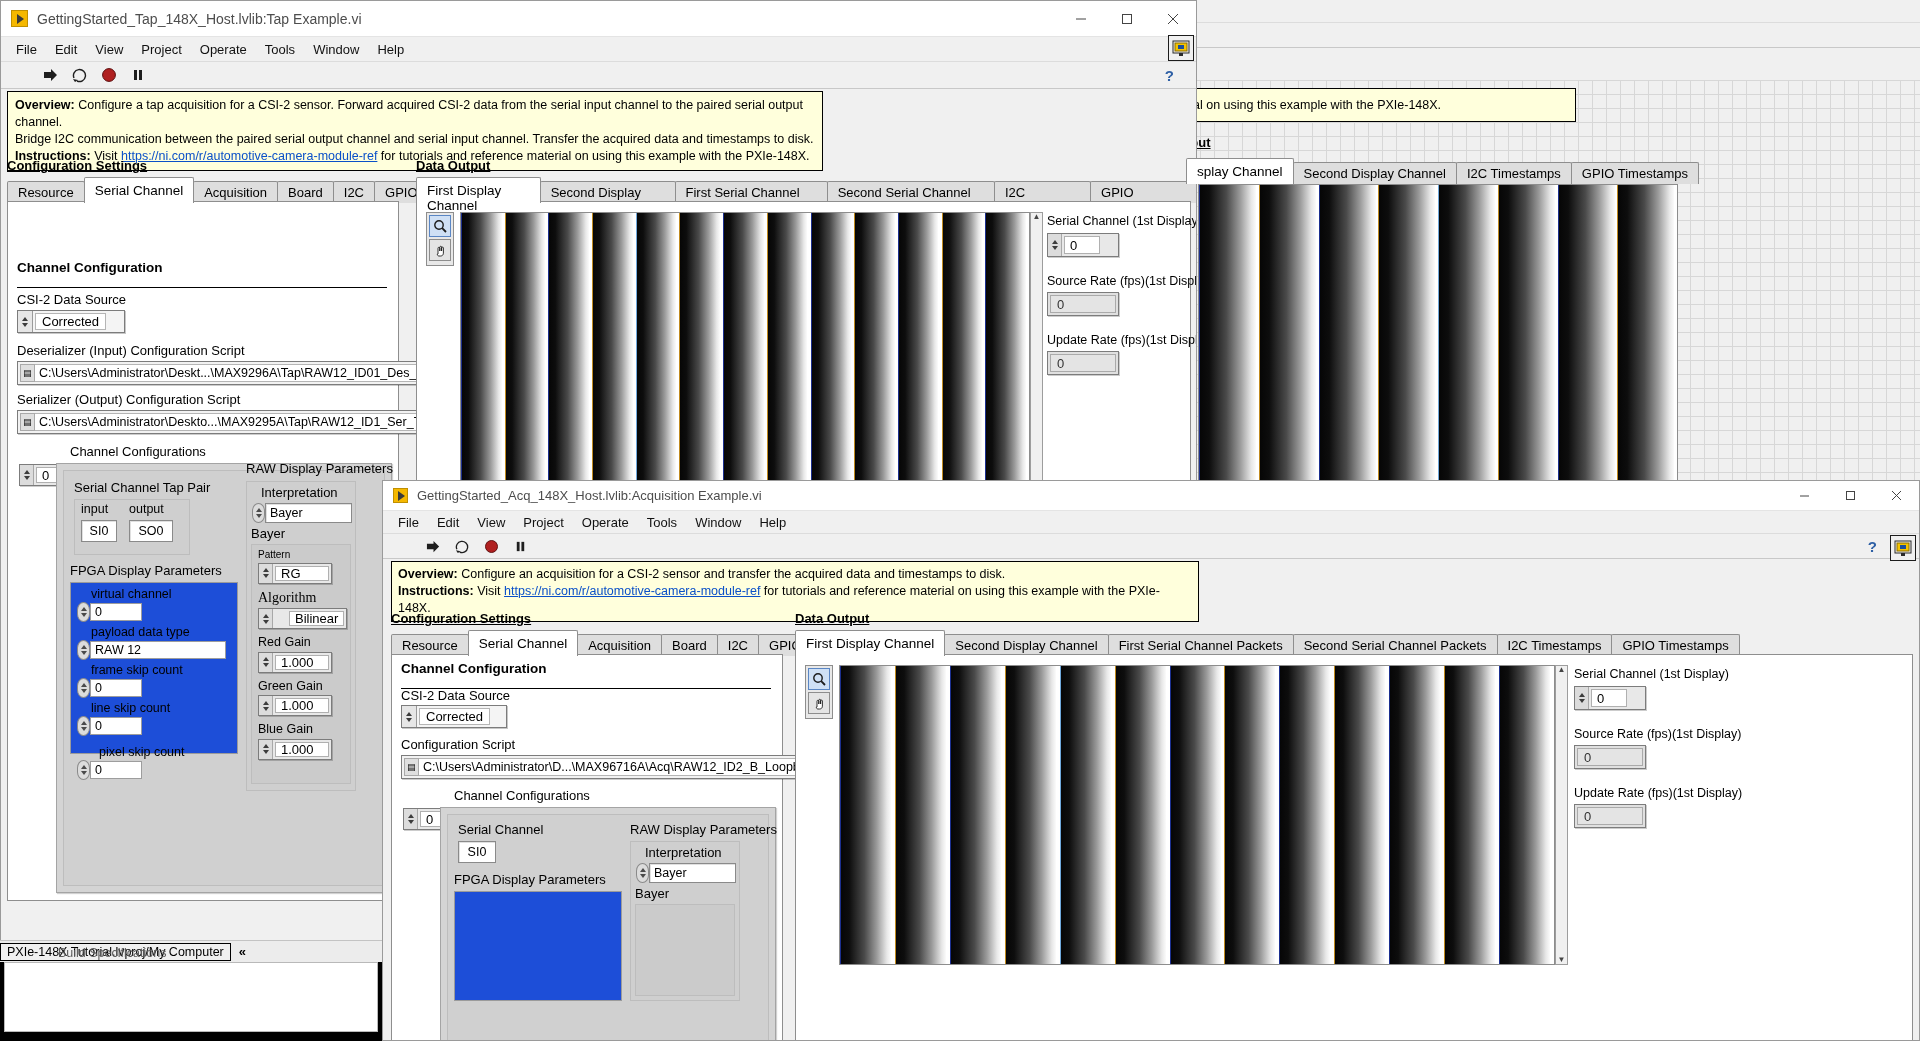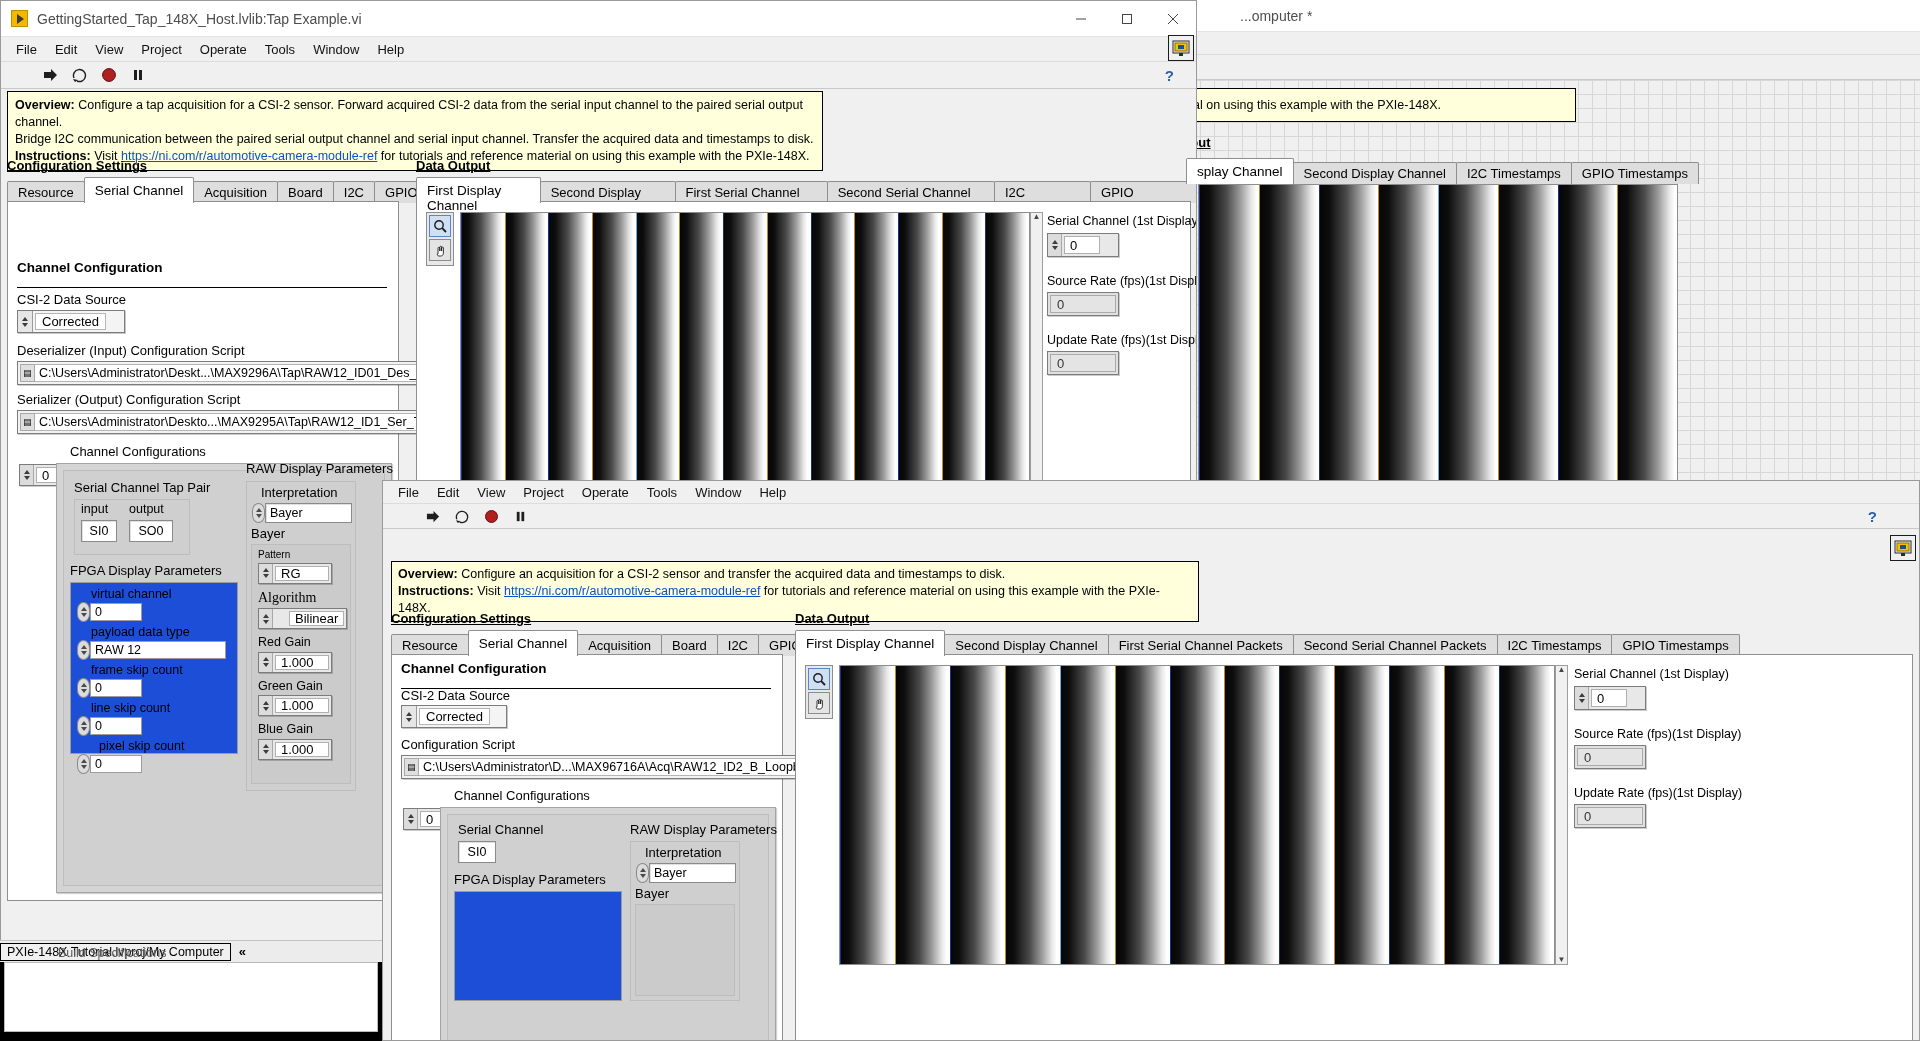--- a/index.html
+++ b/index.html
@@ -138,23 +138,20 @@
   .lvgrid { background-image: linear-gradient(#d7d7d7 1px, transparent 1px), linear-gradient(90deg,#d7d7d7 1px, transparent 1px); background-size: 14px 14px; }
   .statusbar { position:absolute; height:22px; background:#ececec; border-top:1px solid #c3c3c3; display:flex; align-items:center;}
   .projtag { border:1px solid #000; background:#f0f0f0; padding:1px 6px; font-size:12.5px; }
 </style>
 </head>
 <body>
 
 <div class="root">
 
   <div class="bgwin" style="left:1160px; top:0; width:760px; height:600px;">
-    <div class="titlebar" style="height:32px;">
-      <div class="title-text" style="margin-left:70px;">...omputer *</div>
-    </div>
     <div style="height:22px;background:#f0f0f0;"></div>
     <div style="height:26px;background:#f0f0f0;border-top:1px solid #dcdcdc;border-bottom:1px solid #c8c8c8;"></div>
     <div class="lvgrid" style="position:absolute; left:12px; top:80px; right:0; bottom:0; background-color:#f0f0f0;">
       <div class="overview" style="position:absolute; left:14px; top:8px; width:390px; height:34px; display:flex; align-items:center;">
         <span>al on using this example with the PXIe-148X.</span>
       </div>
       <div class="section-title" style="position:absolute;left:14px;top:55px;">tput</div>
       <div class="tabrow" style="position:absolute;left:14px;top:78px;">
         <div class="tab active">splay Channel</div>
         <div class="tab">Second Display Channel</div>
@@ -370,21 +367,21 @@
     <div style="margin-bottom:3px;">
       <div class="lbl" style="margin-left:14px;font-size:12.5px;">frame skip count</div>
       <div style="display:flex;align-items:center;margin-top:1px;">
         <span class="ovalspin">
                         <i class="up"></i>
                         <i class="dn"></i>
                       </span>
         <span style="background:#fff;border:1px solid #9d9d9d;height:18px;display:flex;align-items:center;padding:0 4px;font-size:12.5px;width:52px;">0</span>
       </div>
     </div>
-    <div style="margin-bottom:3px;">
+    <div style="margin-bottom:9px;">
       <div class="lbl" style="margin-left:14px;font-size:12.5px;">line skip count</div>
       <div style="display:flex;align-items:center;margin-top:1px;">
         <span class="ovalspin">
                         <i class="up"></i>
                         <i class="dn"></i>
                       </span>
         <span style="background:#fff;border:1px solid #9d9d9d;height:18px;display:flex;align-items:center;padding:0 4px;font-size:12.5px;width:52px;">0</span>
       </div>
     </div>
     <div style="margin-bottom:3px;">
@@ -567,20 +564,42 @@
 
   <div class="statusbar" style="left:0; top:940px; width:382px;">
     <span class="projtag">PXIe-148X Tutorial.lvproj/My Computer</span>
     <span style="margin-left:8px;font-weight:bold;">«</span>
   </div>
   <div style="position:absolute;left:4px;top:962px;width:374px;height:70px;background:#fff;border:1px solid #b9b9b9;"></div>
   <div style="position:absolute;left:58px;top:946px;font-size:12.5px;color:#5b5b5b;">Build Specifications</div>
 
   <div class="win" style="left:382px; top:480px; width:1538px; height:561px;">
 
+    <div class="titlebar" style="height:30px;">
+      <span class="vi-icon" style="width:15px;height:15px;"></span>
+      <span class="title-text" style="font-size:13px;">GettingStarted_Acq_148X_Host.lvlib:Acquisition Example.vi</span>
+      <span class="wbtns">
+        <span class="wbtn">
+          <svg width="11" height="11" viewBox="0 0 11 11">
+              <line x1="1" y1="6" x2="10" y2="6" stroke="#444" stroke-width="1"></line>
+            </svg>
+        </span>
+        <span class="wbtn">
+          <svg width="11" height="11" viewBox="0 0 11 11">
+              <rect x="1.5" y="1.5" width="8" height="8" fill="none" stroke="#444" stroke-width="1"></rect>
+            </svg>
+        </span>
+        <span class="wbtn close">
+          <svg width="11" height="11" viewBox="0 0 11 11">
+              <line x1="1" y1="1" x2="10" y2="10" stroke="#444" stroke-width="1"></line>
+              <line x1="10" y1="1" x2="1" y2="10" stroke="#444" stroke-width="1"></line>
+            </svg>
+        </span>
+      </span>
+    </div>
 
     <div class="menubar" style="height:22px;">
       <span class="menu-item">File</span>
       <span class="menu-item">Edit</span>
       <span class="menu-item">View</span>
       <span class="menu-item">Project</span>
       <span class="menu-item">Operate</span>
       <span class="menu-item">Tools</span>
       <span class="menu-item">Window</span>
       <span class="menu-item">Help</span>

